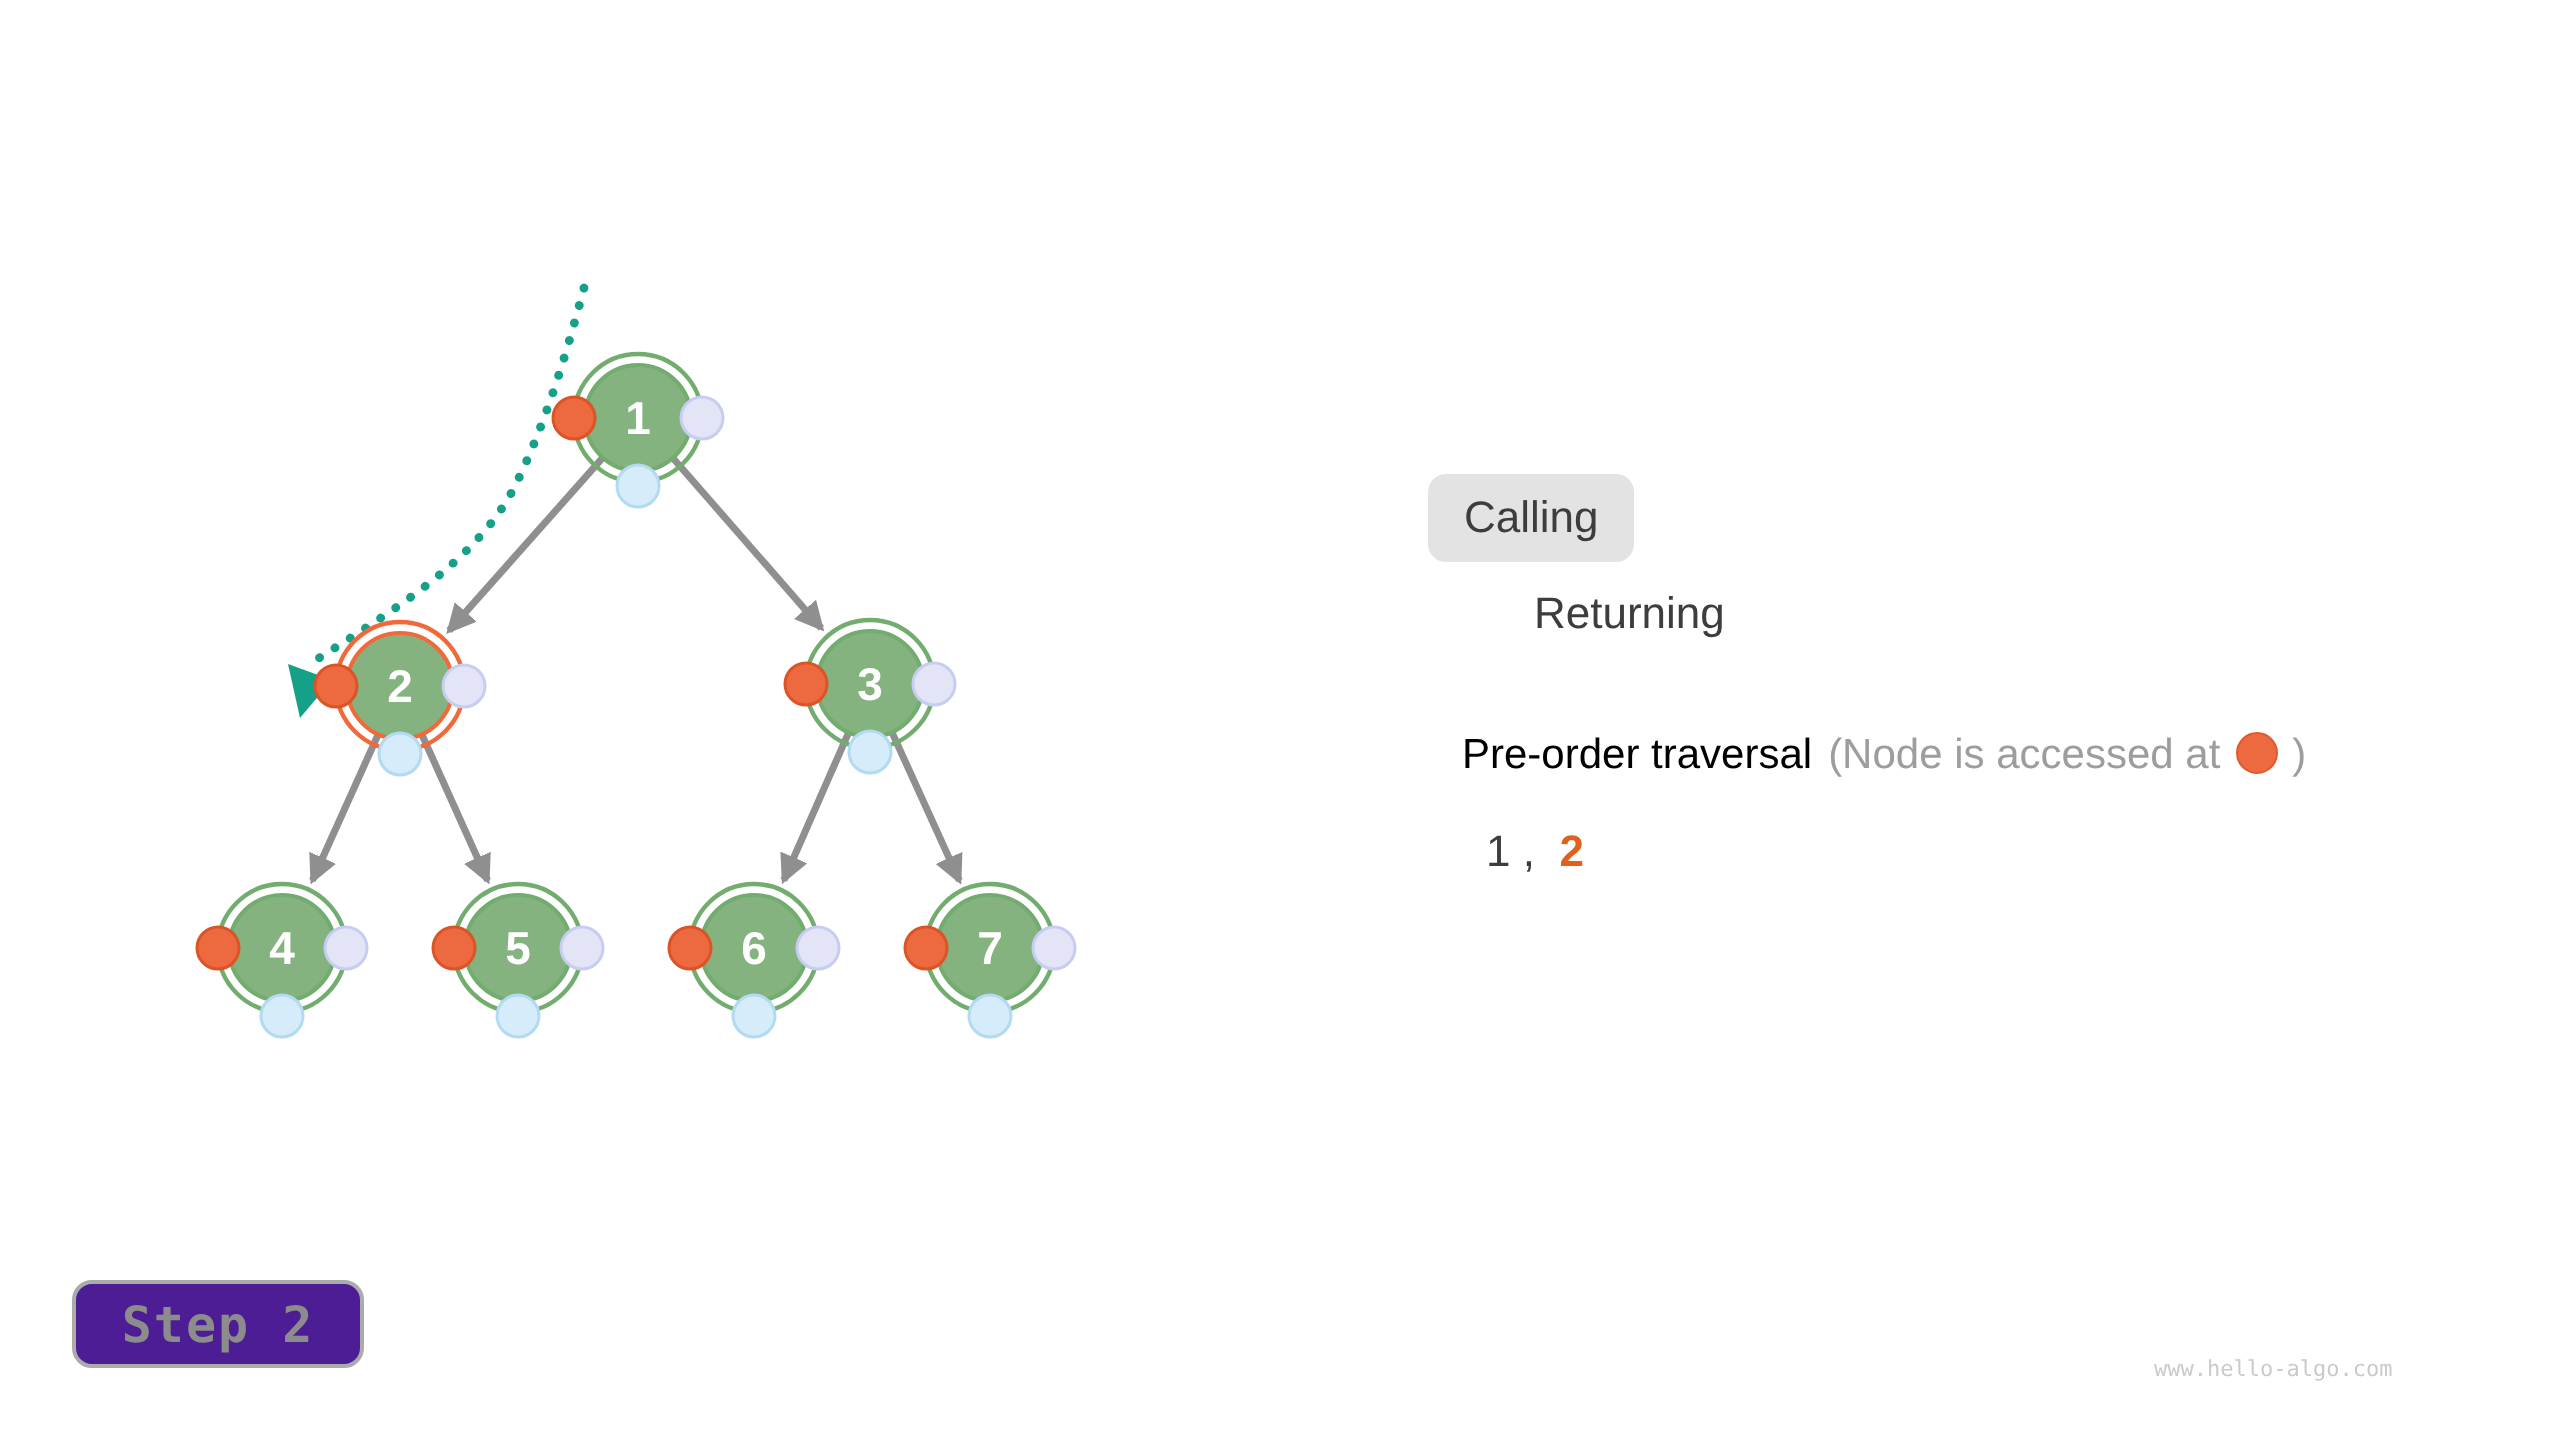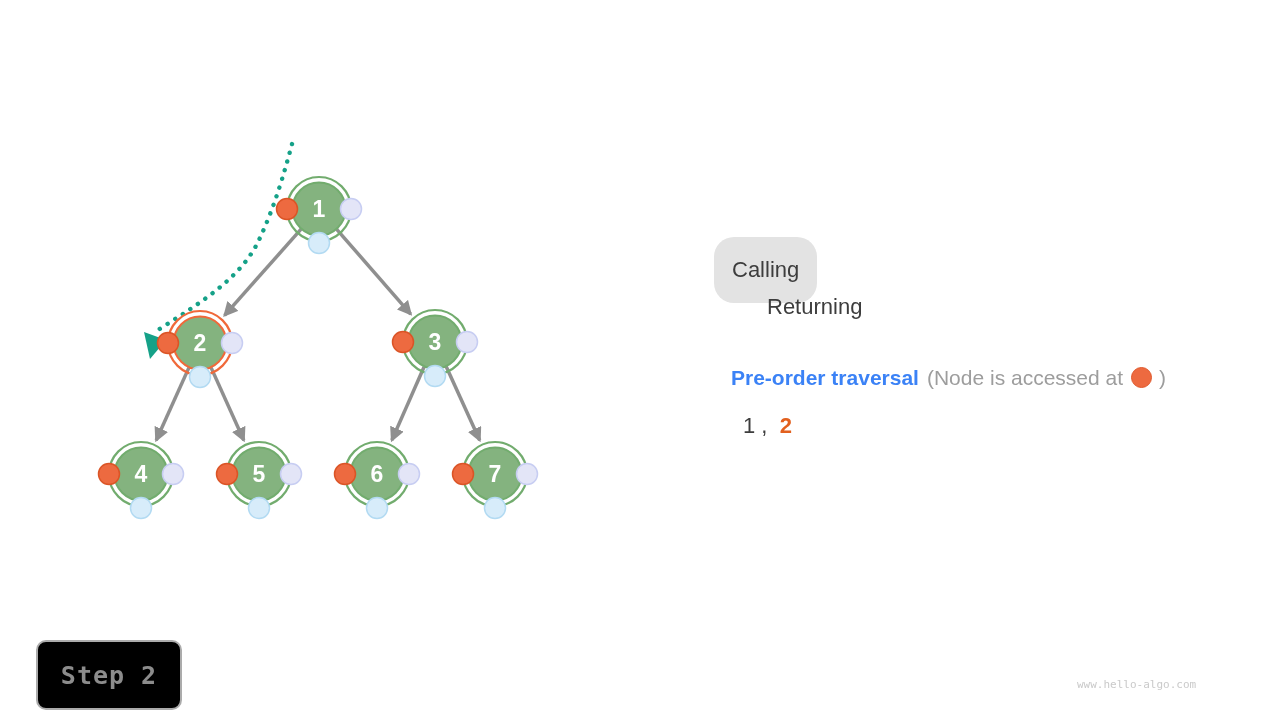--- a/index.html
+++ b/index.html
@@ -11,51 +11,51 @@
     font-family: "Liberation Sans", sans-serif;
   }
   #tree-svg { position: absolute; left: 0; top: 0; }
 
   .legend-item {
     position: absolute;
     font-size: 22px;
     color: #3d3d3d;
     line-height: 26px;
   }
-  #legend-calling { left: 714px; top: 237px; padding: 20px 18px; border-radius: 20px; }
+  #legend-calling { left: 714px; top: 237px; padding: 9px 18px; border-radius: 9px; }
   #legend-calling.active { background: #e3e3e3; }
   #legend-returning { left: 767px; top: 294px; }
 
   #caption { position: absolute; left: 731px; top: 366px; font-size: 21px; white-space: nowrap; }
-  .caption-title { font-weight: bold; color: #3b82f6; }
+  .caption-title { font-weight: normal; color: #000000; }
   .caption-note  { color: #9d9d9d; margin-left: 8px; }
   .caption-suffix { color: #9d9d9d; }
   .marker-dot {
     display: inline-block;
     width: 19px; height: 19px;
     border-radius: 50%;
     background: #ed6a40;
     border: 1px solid #e0592c;
     vertical-align: -3px;
     margin: 0 7px 0 8px;
   }
 
   #sequence {
     position: absolute; left: 743px; top: 413px;
     font-size: 22px; color: #3d3d3d; white-space: pre; text-align: center;
   }
   .seq-current { color: #e2601e; font-weight: bold; }
 
   #step-badge {
     position: absolute; left: 36px; top: 640px;
-    width: 146px; height: 70px;
+    width: 146px; height: 44px;
     box-sizing: border-box;
     border: 2px solid #ababab;
     border-radius: 10px;
-    background: #000000;
+    background: #4c1d95;
     display: flex; align-items: center; justify-content: center;
     font-family: "DejaVu Sans Mono", monospace;
     font-weight: bold;
     font-size: 25px;
     letter-spacing: 1px;
     color: #8c8c8c;
   }
 
   #watermark {
     position: absolute; left: 1077px; top: 678px;

